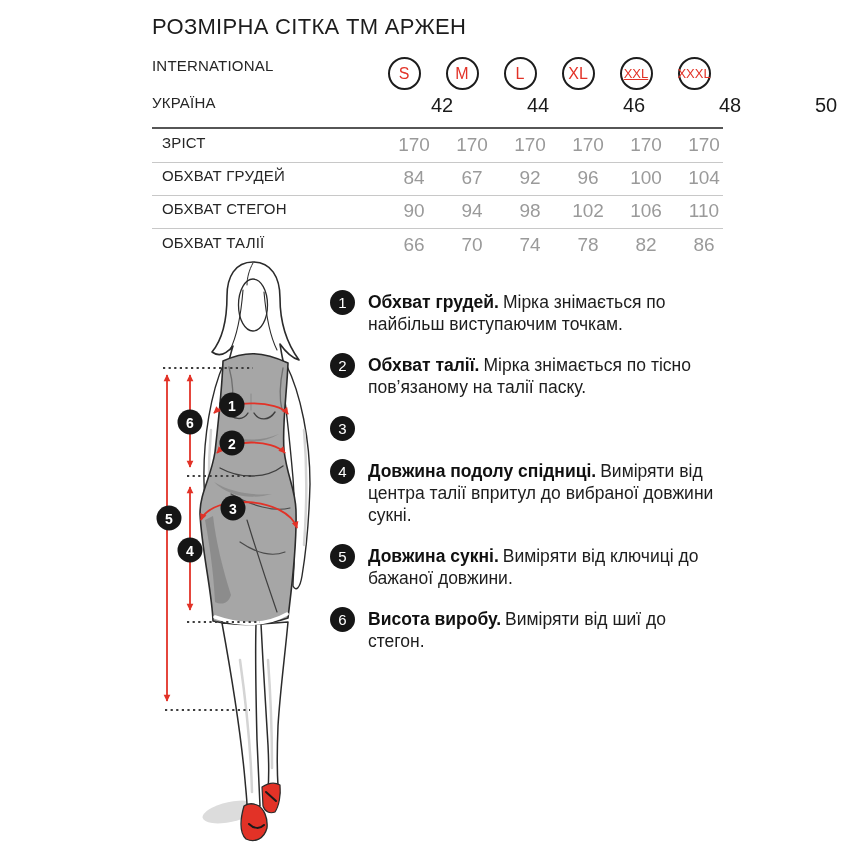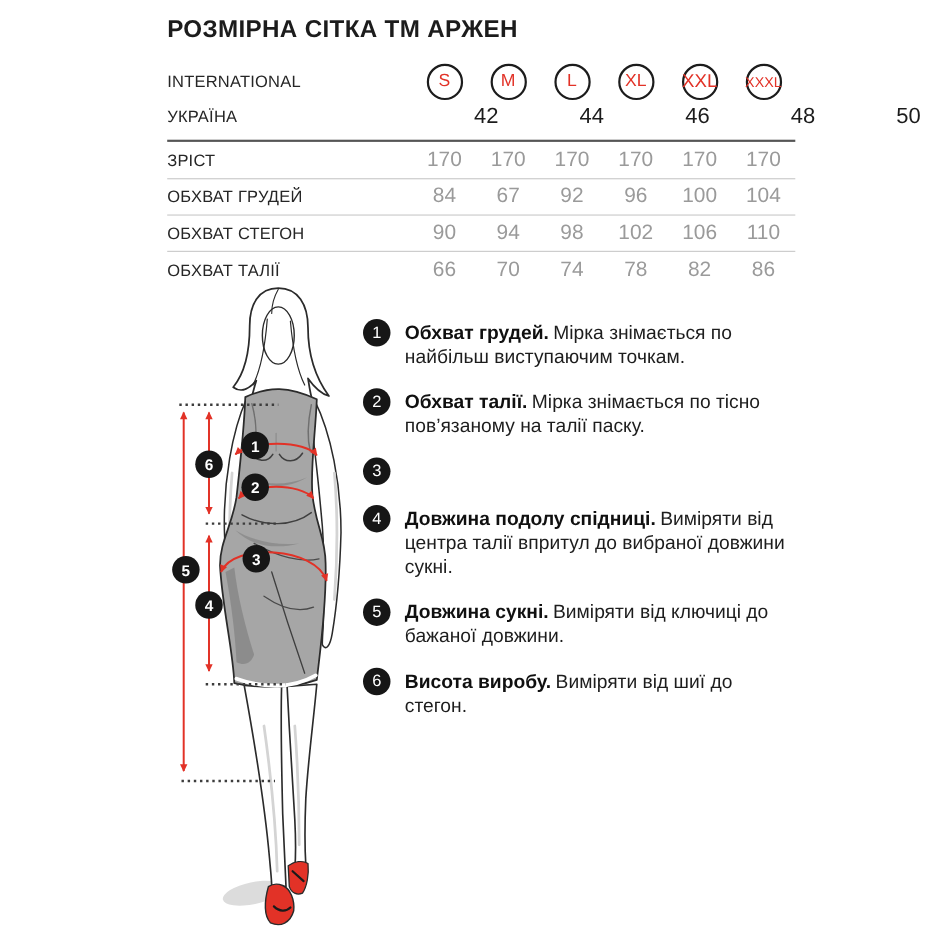--- a/index.html
+++ b/index.html
@@ -5,40 +5,40 @@
   html,body{margin:0;padding:0;}
   body{
     width:850px;height:850px;position:relative;background:#ffffff;
     font-family:"Liberation Sans","DejaVu Sans",sans-serif;
     -webkit-font-smoothing:antialiased;color:#1d1d1d;overflow:hidden;
   }
   .abs{position:absolute;}
 
   
   .page-title{
-    left:152px;top:14px;font-size:22px;font-weight:700;letter-spacing:.3px;color:#1c1c1c;
-  }
-
-  
-  .trow{left:152px;width:571px;display:flex;align-items:center;}
+    left:152px;top:14px;font-size:22px;font-weight:400;letter-spacing:.3px;color:#1c1c1c;
+  }
+
+  
+  .trow{left:152px;width:571px;display:flex;align-items:flex-start;}
   .trow .rlabel{width:223px;flex:0 0 223px;font-size:15px;letter-spacing:.2px;color:#262626;}
   .trow .cell{width:58px;flex:0 0 58px;text-align:center;}
   .circles-row{top:57px;height:34px;}
   .ukr-row{top:94px;height:24px;gap:38px;}
   .ukr-row .cell{font-size:20px;color:#1b1b1b;}
   .size-circle{
     width:33px;height:33px;border:2px solid #1c1c1c;border-radius:50%;
     box-sizing:border-box;display:flex;align-items:center;justify-content:center;
     margin:0 auto;color:#e23227;font-size:16px;white-space:nowrap;overflow:visible;
   }
-  .size-circle.sz-xxl{font-size:17px;}
+  .size-circle.sz-xxl{font-size:13px;text-decoration:underline;}
   .size-circle.sz-xxxl{font-size:13px;}
   .divider{left:152px;width:571px;height:0;border-top:1px solid #c8c8c8;}
   .divider.dark{border-top:2px solid #565656;}
-  .meas-row{height:24px;}
+  .meas-row{height:24px;margin-left:10px;}
   .meas-row .cell{font-size:19px;color:#9a9a9a;}
 
   
   .guide{left:330px;top:291px;width:394px;}
   .g-item{display:flex;margin-bottom:19px;}
   .g-num{
     flex:0 0 25px;width:25px;height:25px;border-radius:50%;background:#161616;color:#fff;
     display:flex;align-items:center;justify-content:center;font-size:15px;margin-right:13px;margin-top:-1px;
   }
   .g-text{width:352px;font-size:17.5px;line-height:22px;color:#1d1d1d;}

